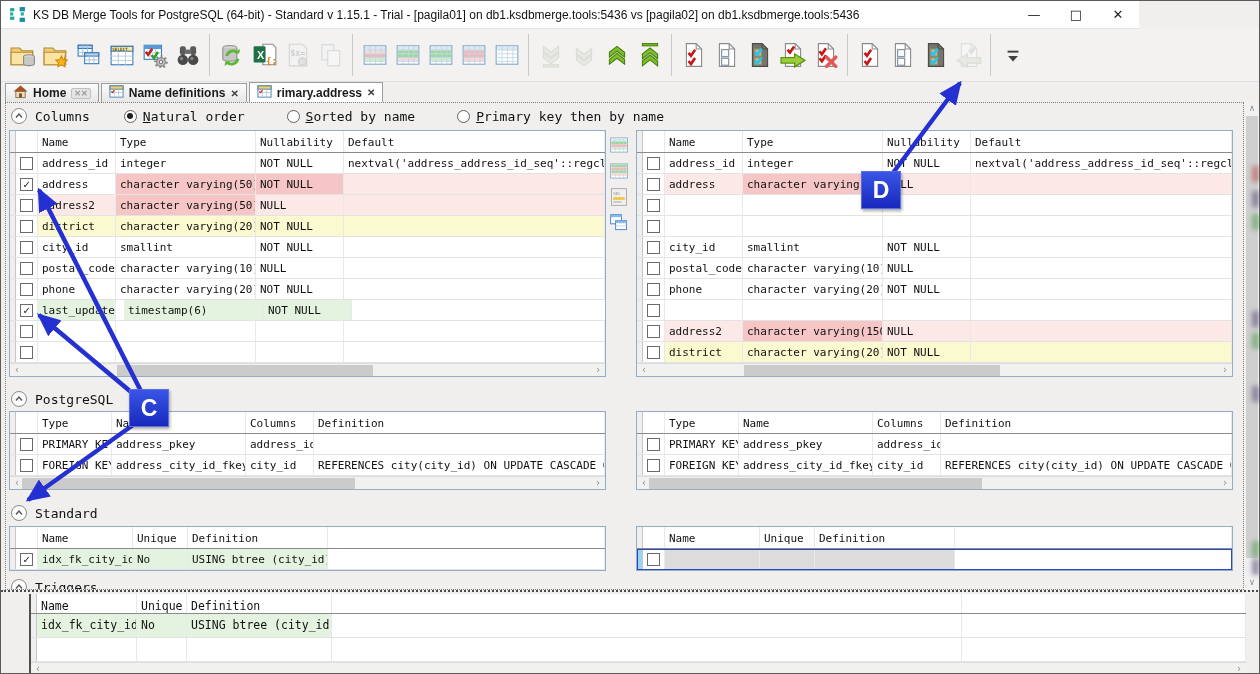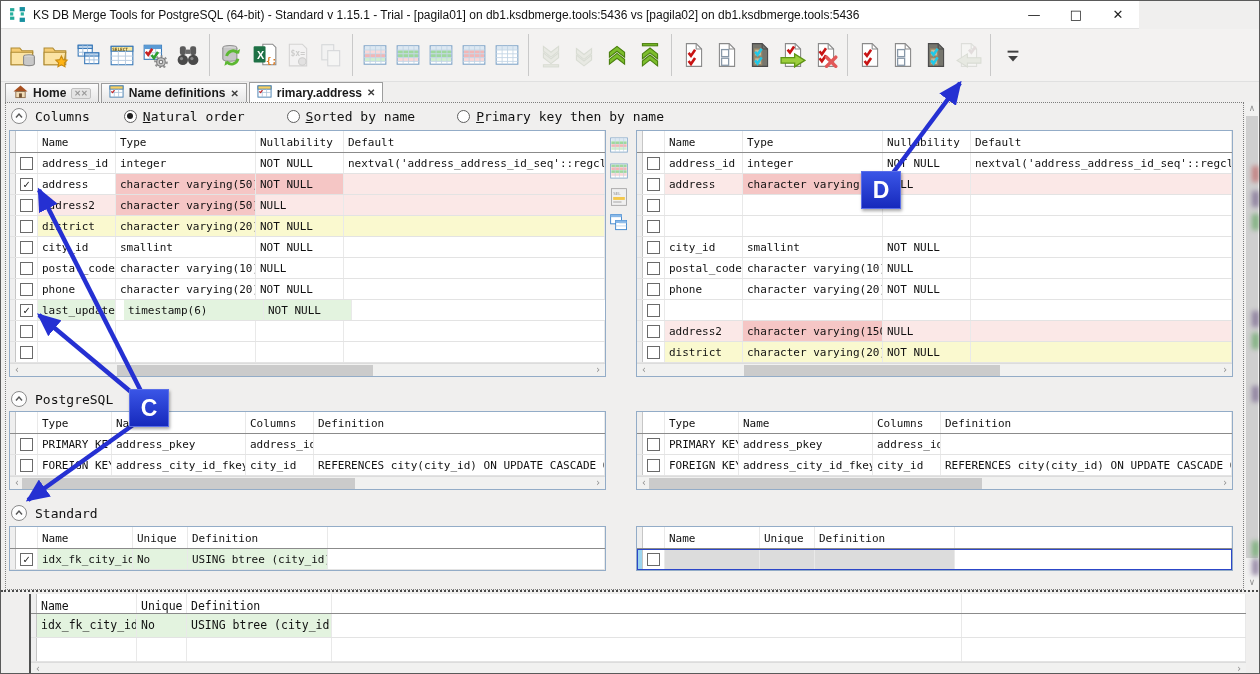--- a/index.html
+++ b/index.html
@@ -829,20 +829,30 @@
         <div class="cbcol" style="width: 22px; flex: 0 0 auto;">
           <div class="cb"></div>
         </div>
         <div class="cell" style="width: 95px; flex: 0 0 auto; background: rgb(220, 220, 220);"></div>
         <div class="cell" style="width: 55px; flex: 0 0 auto; background: rgb(220, 220, 220);"></div>
         <div class="cell" style="width: 140px; flex: 0 0 auto; background: rgb(220, 220, 220);"></div>
         <div class="cell" style="flex: 1 1 0px;"></div>
       </div>
     </div>
 
+  <div id="sh-triggers-wrap">
+    <div class="sec-hdr" style="position:static;">
+      <span class="collapse-btn">
+        <svg width="10" height="10" viewBox="0 0 10 10">
+            <polyline points="2,6.5 5,3 8,6.5" fill="none" stroke="#555" stroke-width="1.4"></polyline>
+          </svg>
+      </span>
+      <span>Triggers</span>
+    </div>
+  </div>
 
   <div id="inset">
     <div class="grid" id="g-inset">
         <div class="ghead" style="height: 20px;">
           <div class="ind" style="width: 6px; flex: 0 0 auto;"></div>
           <div class="hcell" style="width: 100px; flex: 0 0 auto;">Name</div>
           <div class="hcell" style="width: 50px; flex: 0 0 auto;">Unique</div>
           <div class="hcell" style="width: 145px; flex: 0 0 auto;">Definition</div>
           <div class="hcell" style="width: 630px; flex: 0 0 auto;"></div>
           <div class="hcell" style="flex: 1 1 0px;"></div>

